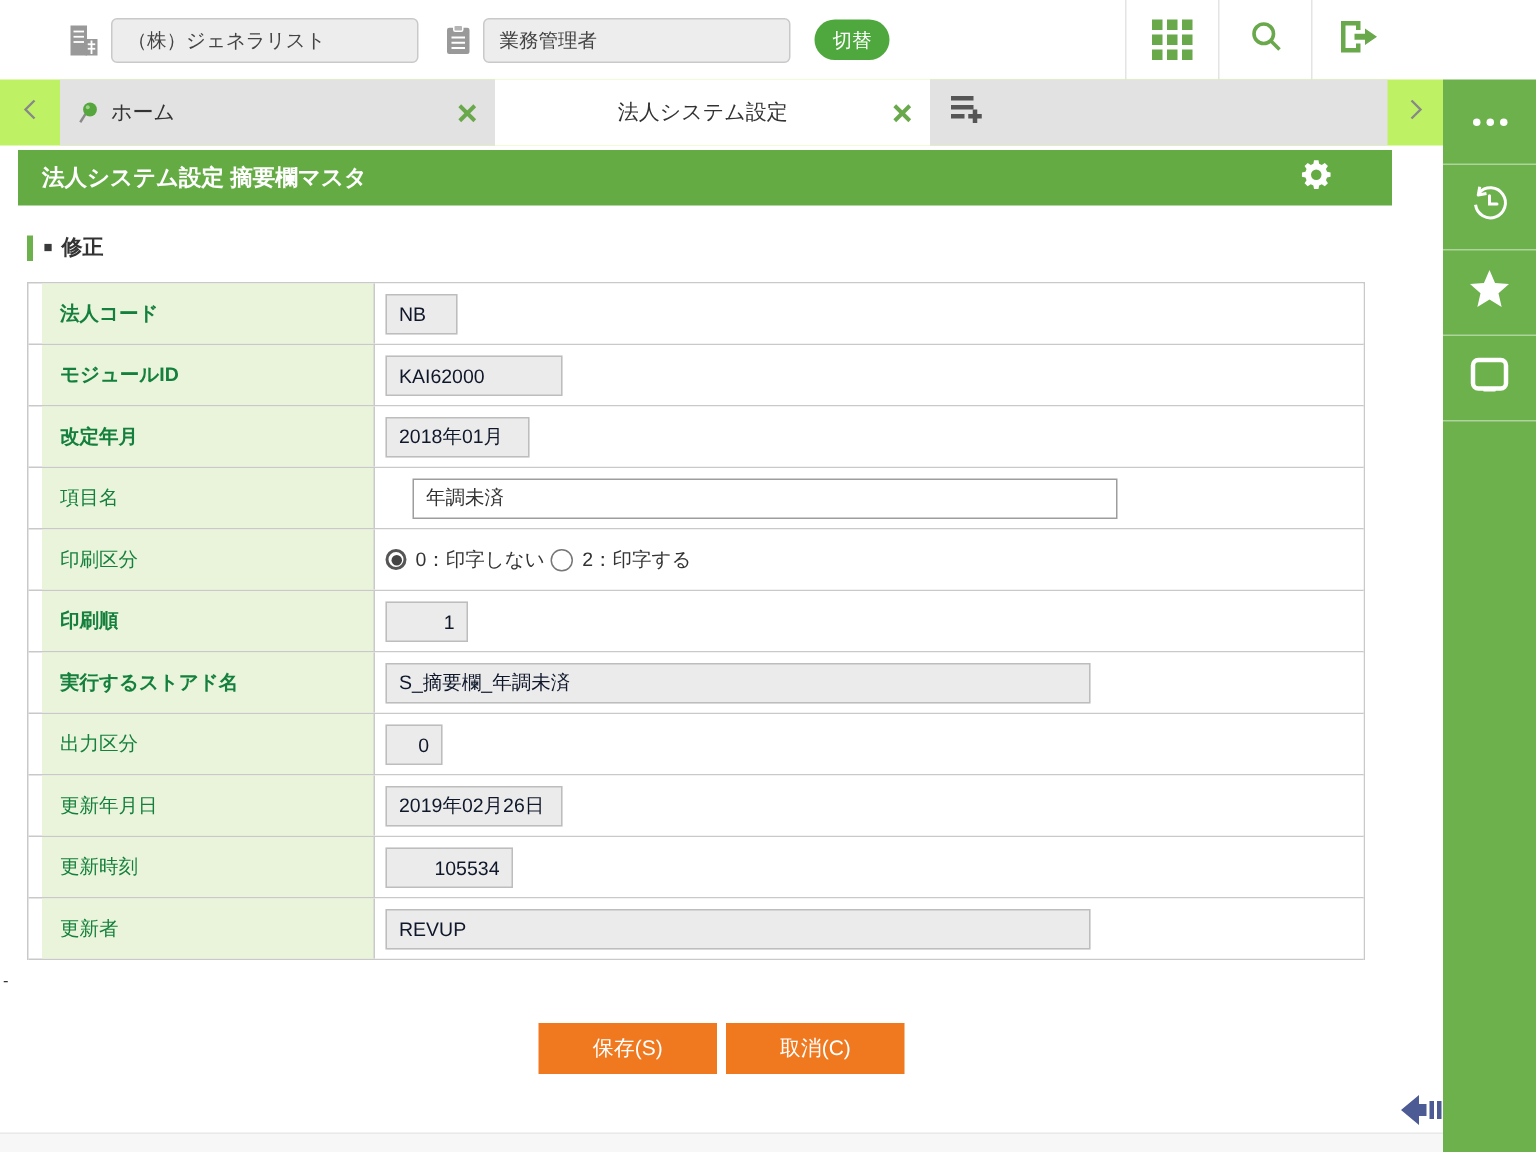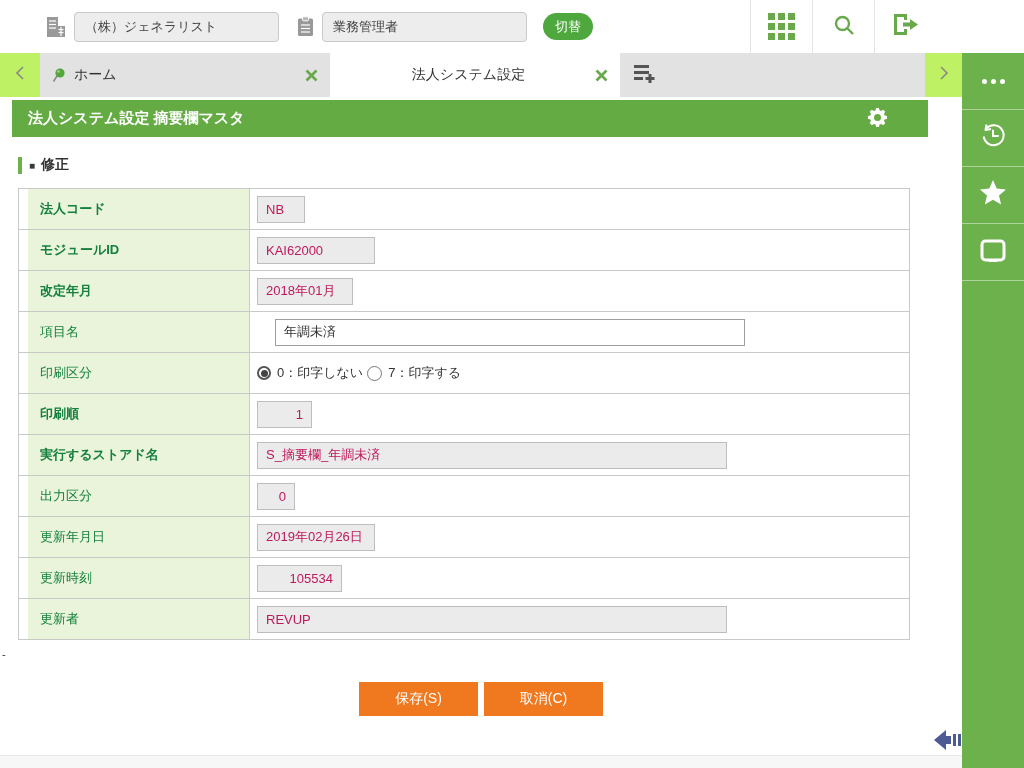--- a/index.html
+++ b/index.html
@@ -49,21 +49,21 @@
   .section-title { font-size:14px; font-weight:bold; color:#333; }
   
   .formtable { position:absolute; top:188px; left:18px; width:892px; border:1px solid #c9c9c9; border-bottom:none; background:#fff; }
   .frow { display:flex; height:41px; border-bottom:1px solid #c9c9c9; }
   .flabel { width:222px; background:#e9f4da; border-right:1px solid #c9c9c9; display:flex; align-items:center;
             padding-left:12px; font-size:13px; color:#15803d;margin-left:9px; }
   .bold { font-weight:bold; }
   .fvalue { flex:1; display:flex; align-items:center; padding-left:7px; background:#fff; }
   .inp { height:27px; border:1px solid #bdbdbd; background:#ebebeb; font-size:13px; color:#333;
          padding:0 8px; font-family:inherit; }
-  .inp:disabled { color:#be185d; }
+  .inp:disabled { color:#0f172a; }
   .inp.editable { background:#fff; border-color:#9d9d9d;margin-left:18px; }
   .right { text-align:right; }
   .w48{width:48px}.w55{width:55px}.w38{width:38px}.w85{width:85px}.w96{width:96px}.w118{width:118px}.w470{width:470px}
   .radio-group { display:flex; align-items:center; font-size:13px; }
   .radio-opt { display:flex; align-items:center; cursor:pointer; margin-right:4px; }
   .rdo { width:14px; height:14px; border:2px solid #555; border-radius:50%; background:#fff;
          display:inline-flex; align-items:center; justify-content:center; margin-right:6px; flex:none; }
   .rdo.unsel { border:1px solid #777; width:15px; height:15px; }
   .rdo.sel::after { content:""; width:7px; height:7px; border-radius:50%; background:#444; }
   
@@ -280,21 +280,21 @@
     <div class="frow">
       <div class="flabel">印刷区分</div>
       <div class="fvalue">
         <div class="radio-group">
           <span class="radio-opt">
             <span class="rdo sel"></span>
             <span>0：印字しない</span>
           </span>
           <span class="radio-opt">
             <span class="rdo unsel"></span>
-            <span>7：印字する</span>
+            <span>2：印字する</span>
           </span>
         </div>
       </div>
     </div>
 
     <div class="frow">
       <div class="flabel bold">印刷順</div>
       <div class="fvalue">
           <input class="inp right w55" disabled="" value="1" style="">
         </div>

